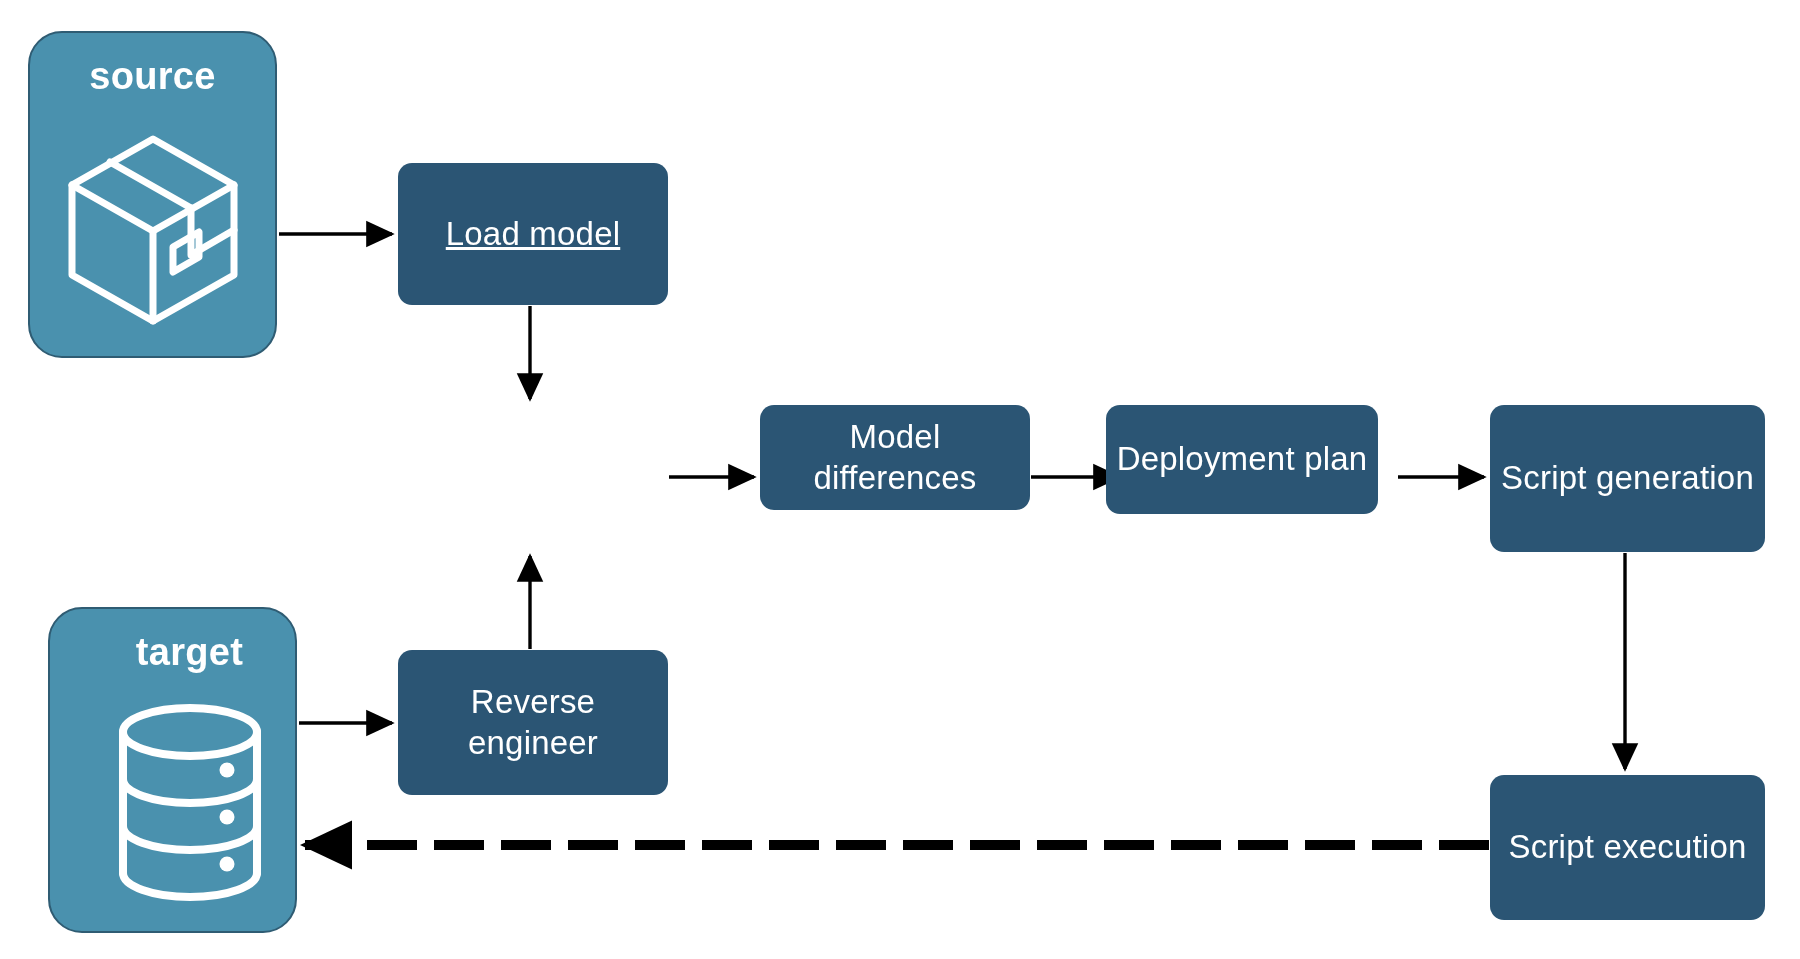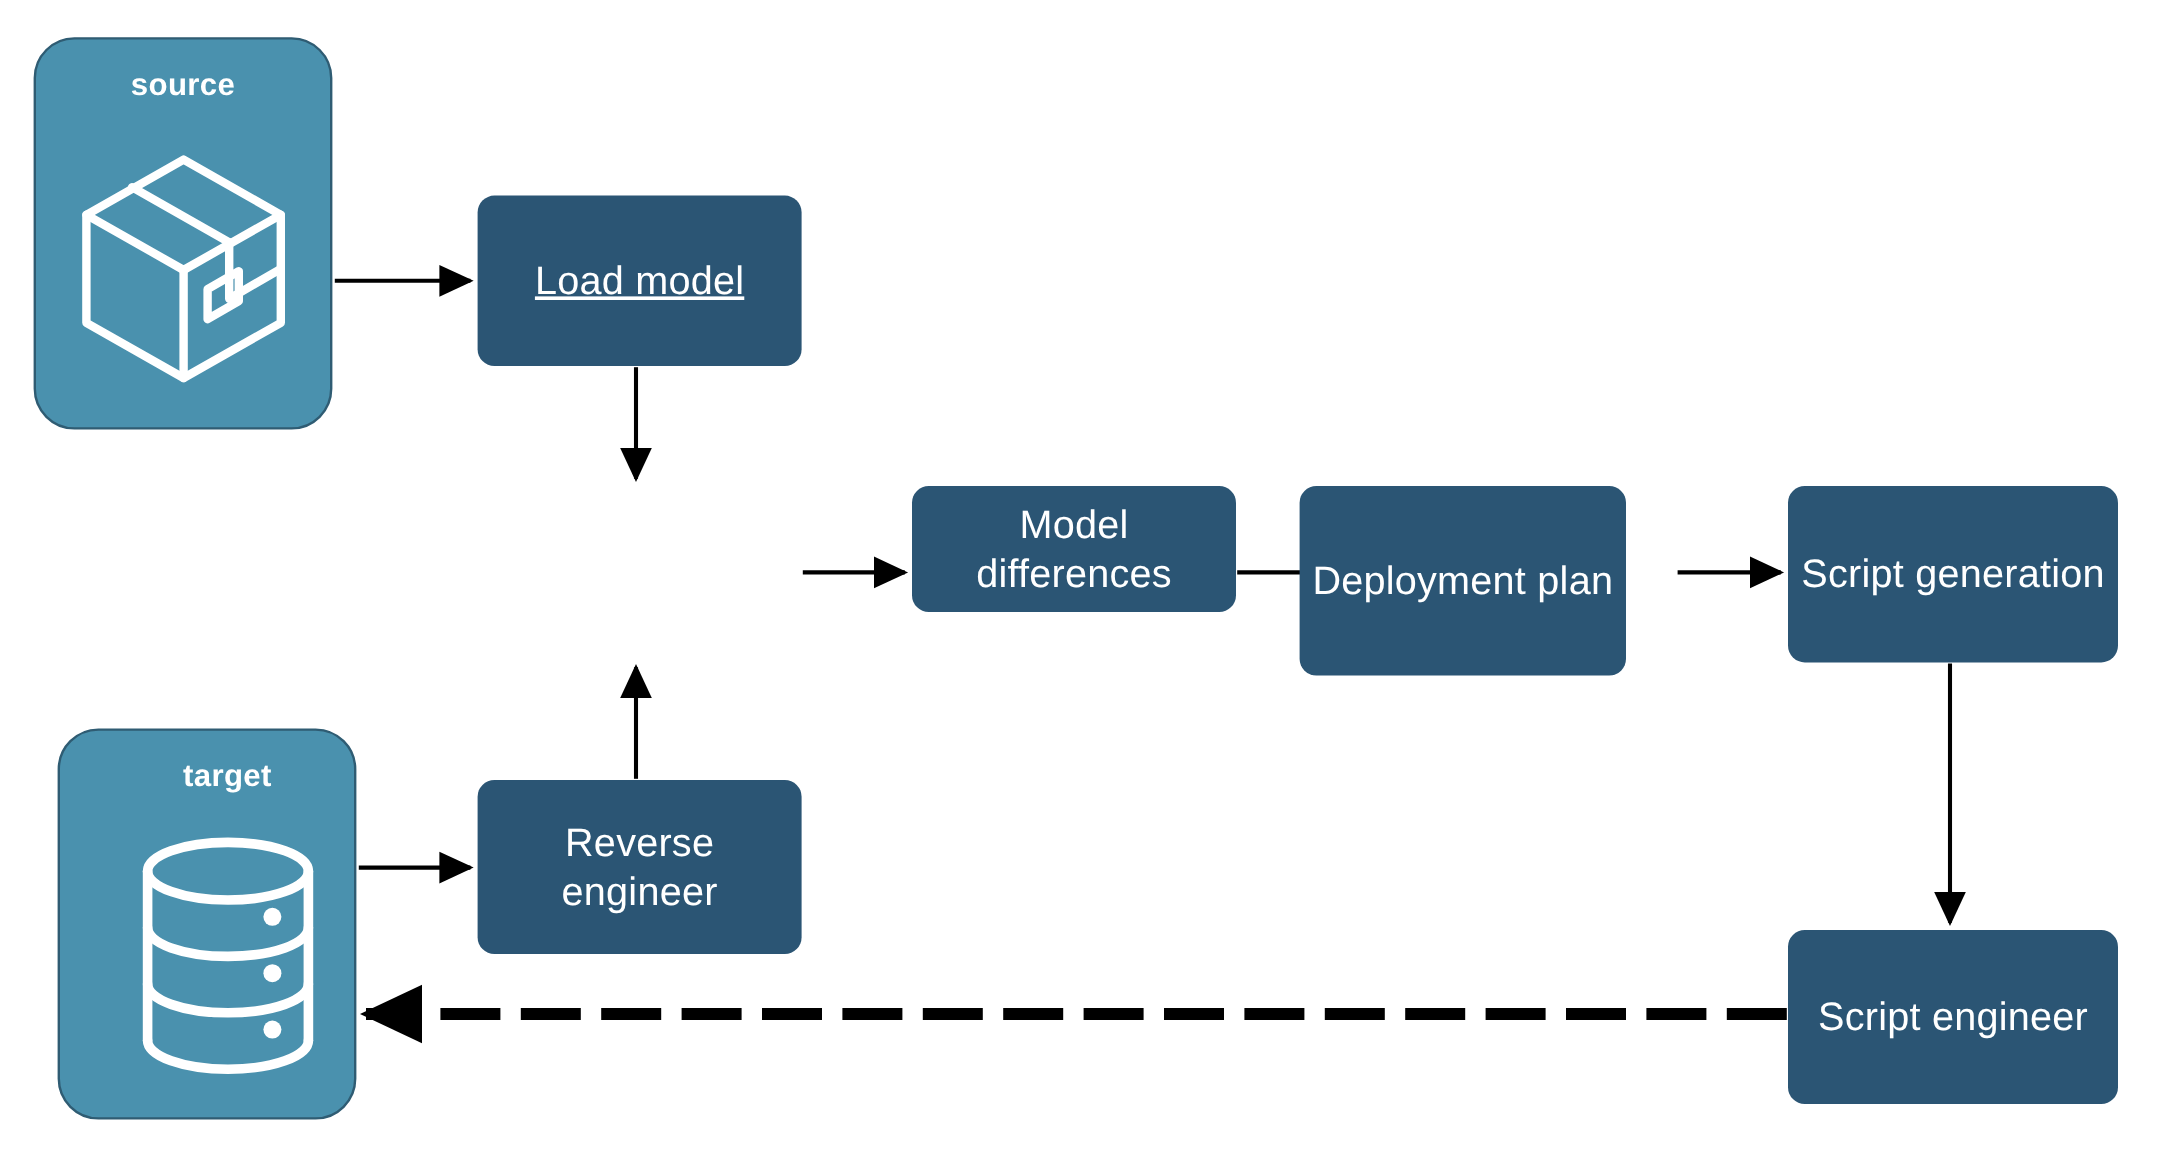--- a/index.html
+++ b/index.html
@@ -36,21 +36,21 @@
     padding: 4px 8px;
   }
   .endpoint {
     background: #4a91ae;
     border: 2px solid #2f5c73;
     border-radius: 34px;
     flex-direction: column;
     justify-content: flex-start;
   }
   .endpoint .ep-label {
-    font-size: 26px;
+    font-size: 38px;
     font-weight: bold;
     margin-top: 22px;
     letter-spacing: 0.3px;
   }
   .endpoint .ep-icon {
     flex: 1;
     display: flex;
     align-items: center;
     justify-content: center;
     width: 100%;
@@ -135,29 +135,29 @@
 
   <div class="node process" style="left:398px; top:163px; width:270px; height:142px;text-decoration:underline;">
     <span>Load model</span>
   </div>
 
 
   <div class="node process" style="left:760px; top:405px; width:270px; height:105px;">
     <span>Model differences</span>
   </div>
 
-  <div class="node process" style="left:1083px; top:405px; width:272px; height:158px;">
+  <div class="node process" style="left:1106px; top:405px; width:272px; height:109px;">
     <span>Deployment plan</span>
   </div>
 
   <div class="node process" style="left:1490px; top:405px; width:275px; height:147px;">
     <span>Script generation</span>
   </div>
 
   <div class="node process" style="left:398px; top:650px; width:270px; height:145px;">
     <span>Reverse engineer</span>
   </div>
 
   <div class="node process" style="left:1490px; top:775px; width:275px; height:145px;">
-    <span>Script engineer</span>
+    <span>Script execution</span>
   </div>
 
 </div>
 
 </body></html>

